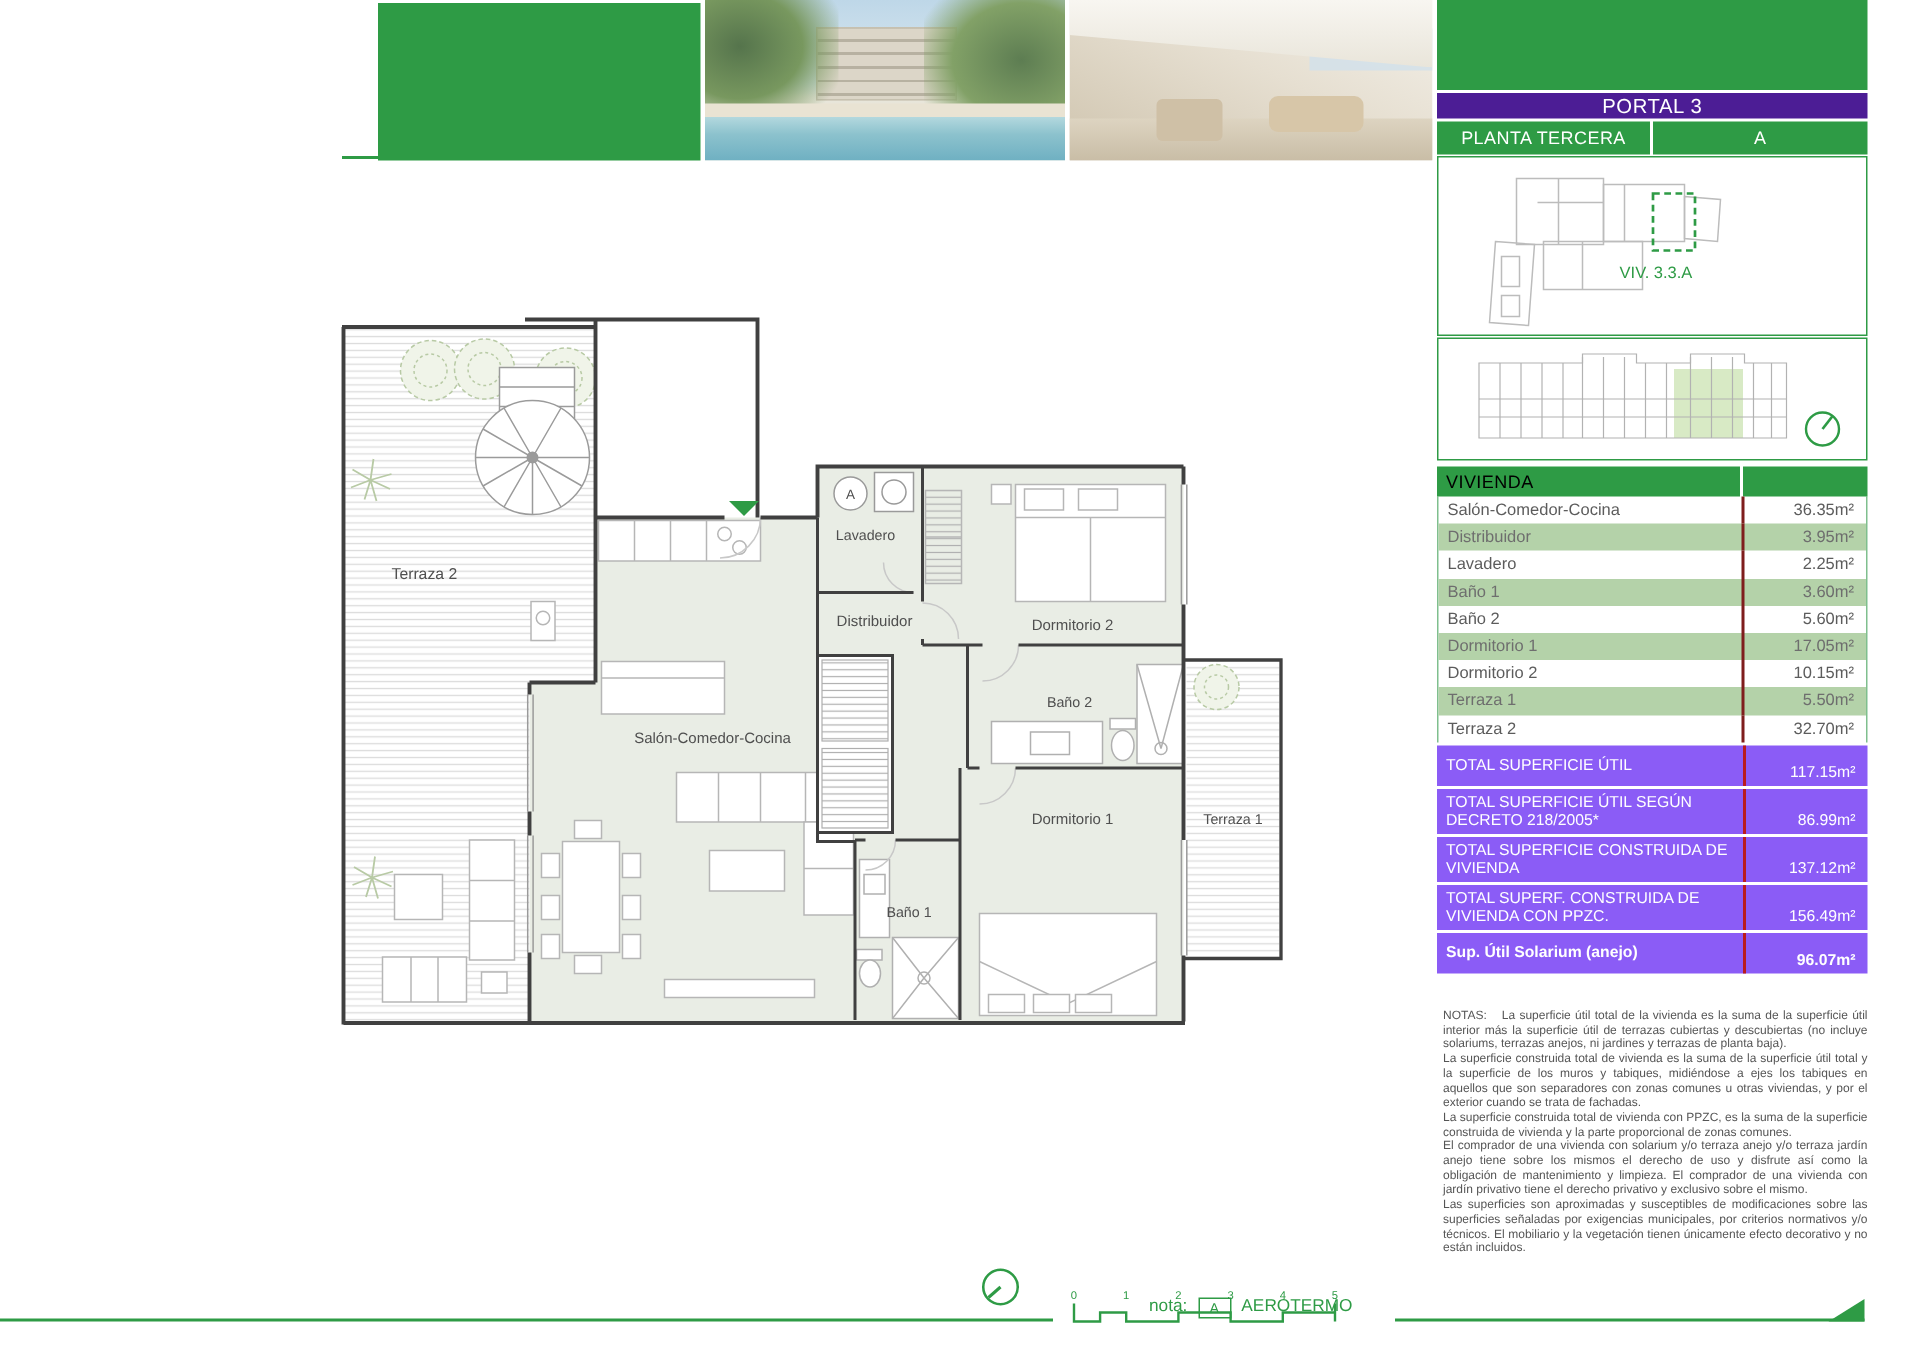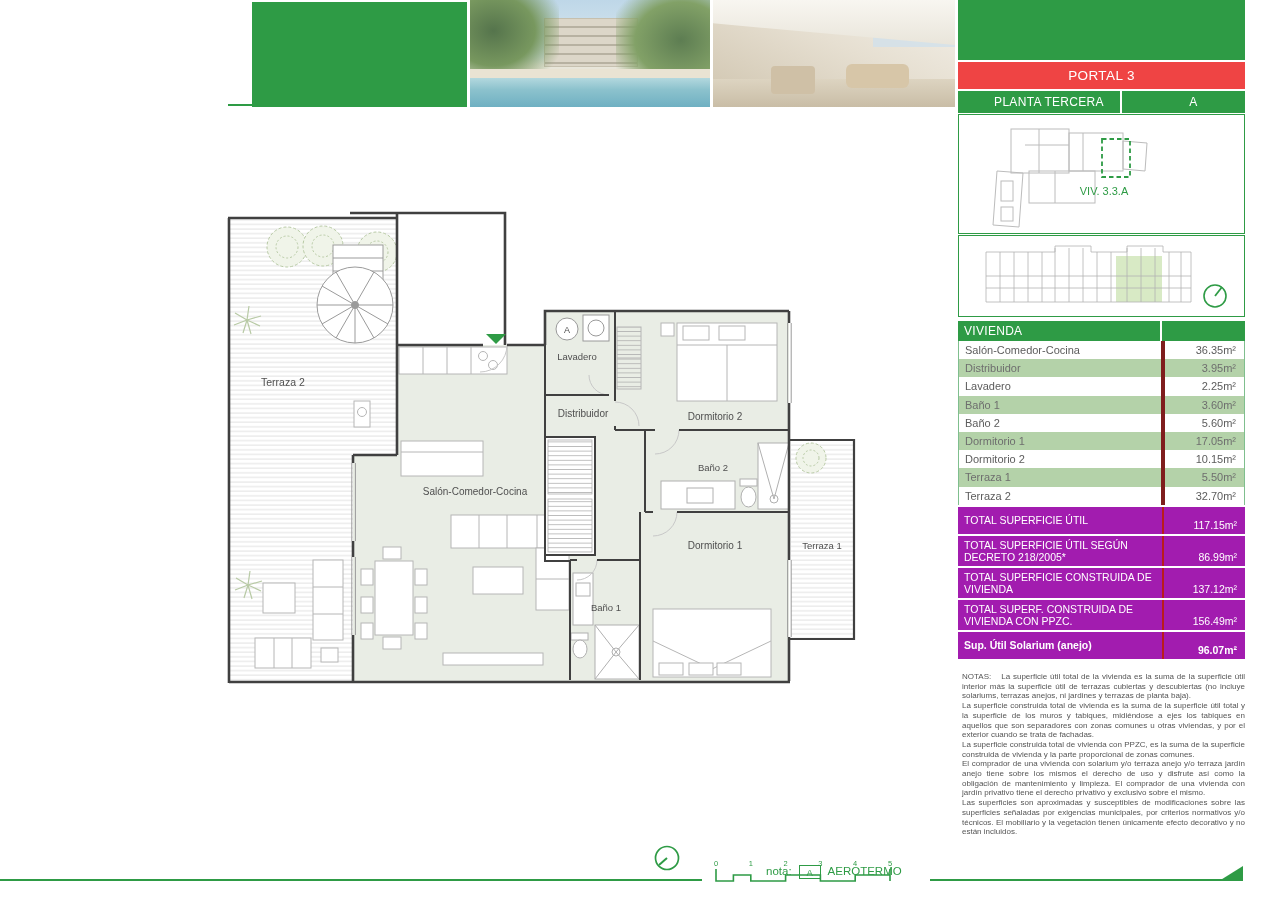--- a/index.html
+++ b/index.html
@@ -24,39 +24,39 @@
   .p2-base{inset:0;background:linear-gradient(205deg,#f4f1ea 0%,#e6dfd1 45%,#cfc4ae 100%);}
   .p2-ceil{left:0;top:0;width:100%;height:42%;background:linear-gradient(180deg,#f8f6f1,#e9e5da);
            clip-path:polygon(0 0,100% 0,100% 100%,0 52%);}
   .p2-sky{right:0;top:18%;width:34%;height:26%;background:#d2e1ea;opacity:.85;}
   .p2-floor{left:0;bottom:0;width:100%;height:26%;background:linear-gradient(180deg,#ddd4c1,#c9bda6);}
   .p2-f1{left:55%;bottom:18%;width:26%;height:22%;background:#d7c6a8;border-radius:6px;}
   .p2-f2{left:24%;bottom:12%;width:18%;height:26%;background:#cfc0a6;border-radius:4px;}
   
   .sidebar{position:absolute;left:958px;top:0;width:287px;}
   .sb-green{height:60px;background:#2e9b45;margin-bottom:2px;}
-  .sb-portal{height:27px;background:#ef4444;color:#fff;display:flex;align-items:center;justify-content:center;
+  .sb-portal{height:17px;background:#4c1d95;color:#fff;display:flex;align-items:center;justify-content:center;
              font-size:13.5px;letter-spacing:.4px;margin-bottom:2px;}
   .sb-planta{display:flex;gap:2px;height:22px;margin-bottom:1px;}
-  .sb-planta>div{background:#2e9b45;color:#fff;display:flex;align-items:center;justify-content:center;font-size:12px;letter-spacing:.3px;padding-left:20px;}
+  .sb-planta>div{background:#2e9b45;color:#fff;display:flex;align-items:center;justify-content:center;font-size:12px;letter-spacing:.3px;}
   .sb-planta .cellL{width:142px;}
   .sb-planta .cellR{flex:1;}
   .sb-box{background:#fff;border:1px solid #2e9b45;position:relative;}
   .sb-site{height:118px;margin-bottom:1px;}
   .sb-key{height:80px;}
   .viv-head{display:flex;gap:2px;height:20px;margin-top:4px;}
   .viv-head>div{background:#2e9b45;}
-  .viv-head .hl{flex:1;color:#ffffff;font-size:12px;display:flex;align-items:center;padding-left:6px;letter-spacing:.3px;}
+  .viv-head .hl{flex:1;color:#000000;font-size:12px;display:flex;align-items:center;padding-left:6px;letter-spacing:.3px;}
   .viv-head .hr{width:83px;}
   .tbl{border-left:1px solid #7fbf8e;border-right:1px solid #7fbf8e;}
   .trow{display:flex;height:18.2px;align-items:center;font-size:11px;color:#5c5c5c;}
   .trow .tlabel{flex:1;padding-left:6px;}
-  .trow .tvalue{width:83px;text-align:right;padding-right:8px;box-sizing:border-box;border-left:4px solid #7f1d1d;align-self:stretch;display:flex;align-items:center;justify-content:flex-end;}
+  .trow .tvalue{width:83px;text-align:right;padding-right:8px;box-sizing:border-box;border-left:2px solid #7f1d1d;align-self:stretch;display:flex;align-items:center;justify-content:flex-end;}
   .trow.shade{background:#b4d2a9;color:#6e6e6e;}
-  .total{display:flex;background:#a21caf;color:#fff;font-size:10.5px;line-height:12px;margin-top:2px;}
+  .total{display:flex;background:#8b5cf6;color:#fff;font-size:10.5px;line-height:12px;margin-top:2px;}
   .total .tlabel{flex:1;padding:3px 4px 3px 6px;display:flex;align-items:center;}
   .total .tvalue{width:83px;box-sizing:border-box;border-left:2px solid #b91c1c;display:flex;align-items:flex-end;justify-content:flex-end;padding:12px 8px 3px 0;}
   .t-h18{min-height:18px;} .t-h26{min-height:26px;} .t-h20{min-height:19px;font-weight:bold;}
   
   .notes{position:absolute;left:962px;top:672px;width:283px;font-size:8px;line-height:9.7px;color:#555;text-align:justify;}
   .notes p{margin:0;}
   .notes .nlabel{margin-right:10px;}
   
   .plan{position:absolute;left:225px;top:205px;width:730px;height:500px;}
   .plan text{font-family:"Liberation Sans",sans-serif;fill:#4f4f4f;}

